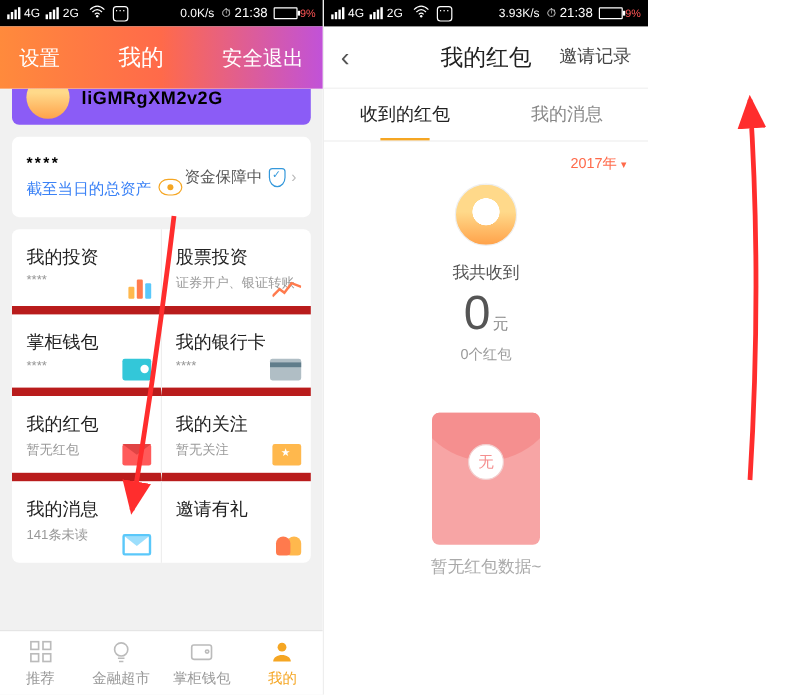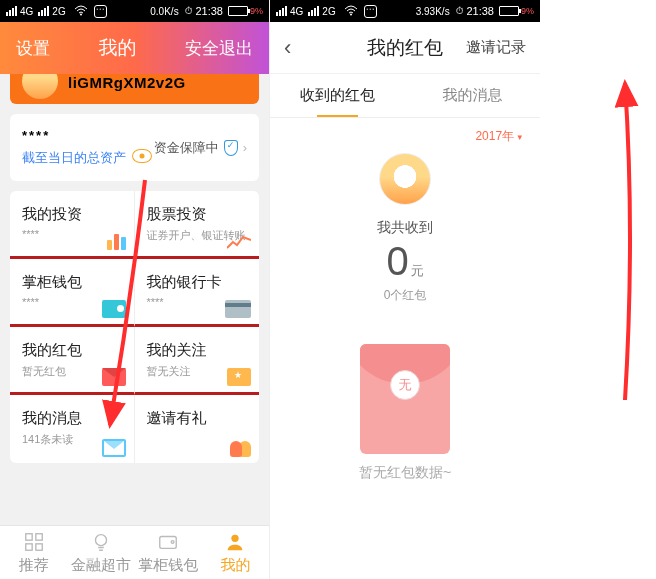--- a/index.html
+++ b/index.html
@@ -24,37 +24,37 @@
   .status .time { font-size:11px; margin-right:5px;}
   .status .batt { width:20px;height:10px;border:1px solid #fff;border-radius:1px;position:relative;}
   .status .batt::after{content:"";position:absolute;right:-3px;top:2px;width:2px;height:4px;background:#fff;}
   .status .batt .fill{height:100%;width:10%;background:#2ecc40;}
   .status .pct{font-size:9px;color:#f55;margin-left:2px;}
 
   
   .hdr-l { height:52px; background: linear-gradient(90deg,#ff8a3c 0%,#ff6a4a 50%,#c152d8 100%); color:#fff; display:flex; align-items:center; justify-content:space-between; padding:0 16px; font-size:17px;}
   .hdr-l .title{font-size:19px;font-weight:500;}
   .body-l { background:#f1f1f1; height:505px; overflow:hidden;}
-  .usercard { background:#f97316; margin:0 10px; border-radius:0 0 6px 6px; height:30px; display:flex; align-items:center; padding:0 12px; overflow:hidden;}
+  .usercard { background:#8b5cf6; margin:0 10px; border-radius:0 0 6px 6px; height:30px; display:flex; align-items:center; padding:0 12px; overflow:hidden;}
   .usercard .avatar{width:36px;height:36px;border-radius:50%;background:linear-gradient(180deg,#ffd98a 40%,#ffa24a 100%);margin-right:10px;margin-top:-16px;}
   .usercard .uname{font-size:15px;font-weight:600;letter-spacing:0.5px;margin-top:-14px;}
 
   .asset-card{background:#fff;margin:10px;border-radius:6px;padding:14px 12px;display:flex;align-items:center;justify-content:space-between;font-size:13px;}
   .asset-left{display:flex;flex-direction:column;gap:6px;}
   .asset-left .stars{font-weight:bold;letter-spacing:2px;}
   .asset-left .row2{display:flex;gap:6px;color:#3b82f6;}
   .asset-left .eye{width:20px;height:14px;border:1px solid #f5a623;border-radius:50%/60%;position:relative;display:inline-block;}
   .asset-left .eye::after{content:"";position:absolute;left:50%;top:50%;width:5px;height:5px;background:#f5a623;border-radius:50%;transform:translate(-50%,-50%);}
   .asset-right{display:flex;align-items:center;gap:5px;color:#555;}
   .shield{width:14px;height:16px;border:1px solid #3498db;border-radius:3px 3px 50% 50%;position:relative;display:inline-block;}
   .shield::after{content:"✓";position:absolute;font-size:9px;color:#3498db;left:2px;top:-1px;}
   .chev{color:#bbb;}
 
   .grid{background:#fff;margin:0 10px 10px;border-radius:6px;display:grid;grid-template-columns:1fr 1fr;}
-  .cell{padding:14px 12px 12px;border-bottom:3px solid #b91c1c;position:relative;min-height:68px;}
+  .cell{padding:14px 12px 12px;border-bottom:7px solid #b91c1c;position:relative;min-height:68px;}
   .cell:nth-child(odd){border-right:1px solid #eee;}
   .cell:nth-last-child(-n+2){border-bottom:none;}
   .cell .ct{font-size:15px;color:#222;margin-bottom:4px;}
   .cell .cs{font-size:11px;color:#999;}
   .cell .cicon{position:absolute;right:8px;bottom:6px;}
   .ic-bars{display:flex;align-items:flex-end;gap:2px;}
   .ic-bars span{width:5px;border-radius:1px;}
   .ic-bars span:nth-child(1){height:10px;background:#ffb84d;}
   .ic-bars span:nth-child(2){height:16px;background:#ff7a4d;}
   .ic-bars span:nth-child(3){height:13px;background:#5ac8fa;}
@@ -69,21 +69,21 @@
   .ic-folder{width:24px;height:18px;background:#ffb84d;border-radius:2px;position:relative;}
   .ic-folder::before{content:"★";position:absolute;color:#fff;font-size:9px;left:7px;top:2px;}
   .ic-mail{width:24px;height:18px;border:2px solid #5ac8fa;border-radius:2px;position:relative;}
   .ic-mail::before{content:"";position:absolute;left:0;top:0;border-left:10px solid transparent;border-right:10px solid transparent;border-top:8px solid #5ac8fa;opacity:0.6;}
   .ic-people{display:flex;}
   .ic-people span{width:12px;height:16px;border-radius:6px 6px 3px 3px;}
   .ic-people span:first-child{background:#ff7a4d;margin-right:-3px;z-index:1;}
   .ic-people span:last-child{background:#ffb84d;}
 
   .tabbar{position:absolute;bottom:0;left:0;right:0;height:54px;background:#fff;border-top:1px solid #e5e5e5;display:flex;}
-  .tab{flex:1;display:flex;flex-direction:column;align-items:center;justify-content:center;gap:3px;font-size:15px;color:#999;}
+  .tab{flex:1;display:flex;flex-direction:column;align-items:center;justify-content:center;gap:3px;font-size:12px;color:#999;}
   .tab.active{color:#f5a623;}
   .tab svg{width:22px;height:22px;}
 
   
   .hdr-r{height:52px;display:flex;align-items:center;padding:0 14px;position:relative;border-bottom:1px solid #f0f0f0;}
   .hdr-r .back{font-size:22px;color:#555;}
   .hdr-r .title{position:absolute;left:50%;transform:translateX(-50%);font-size:19px;color:#222;}
   .hdr-r .action{margin-left:auto;font-size:15px;color:#444;}
 
   .seg{display:flex;height:44px;border-bottom:1px solid #eee;}

